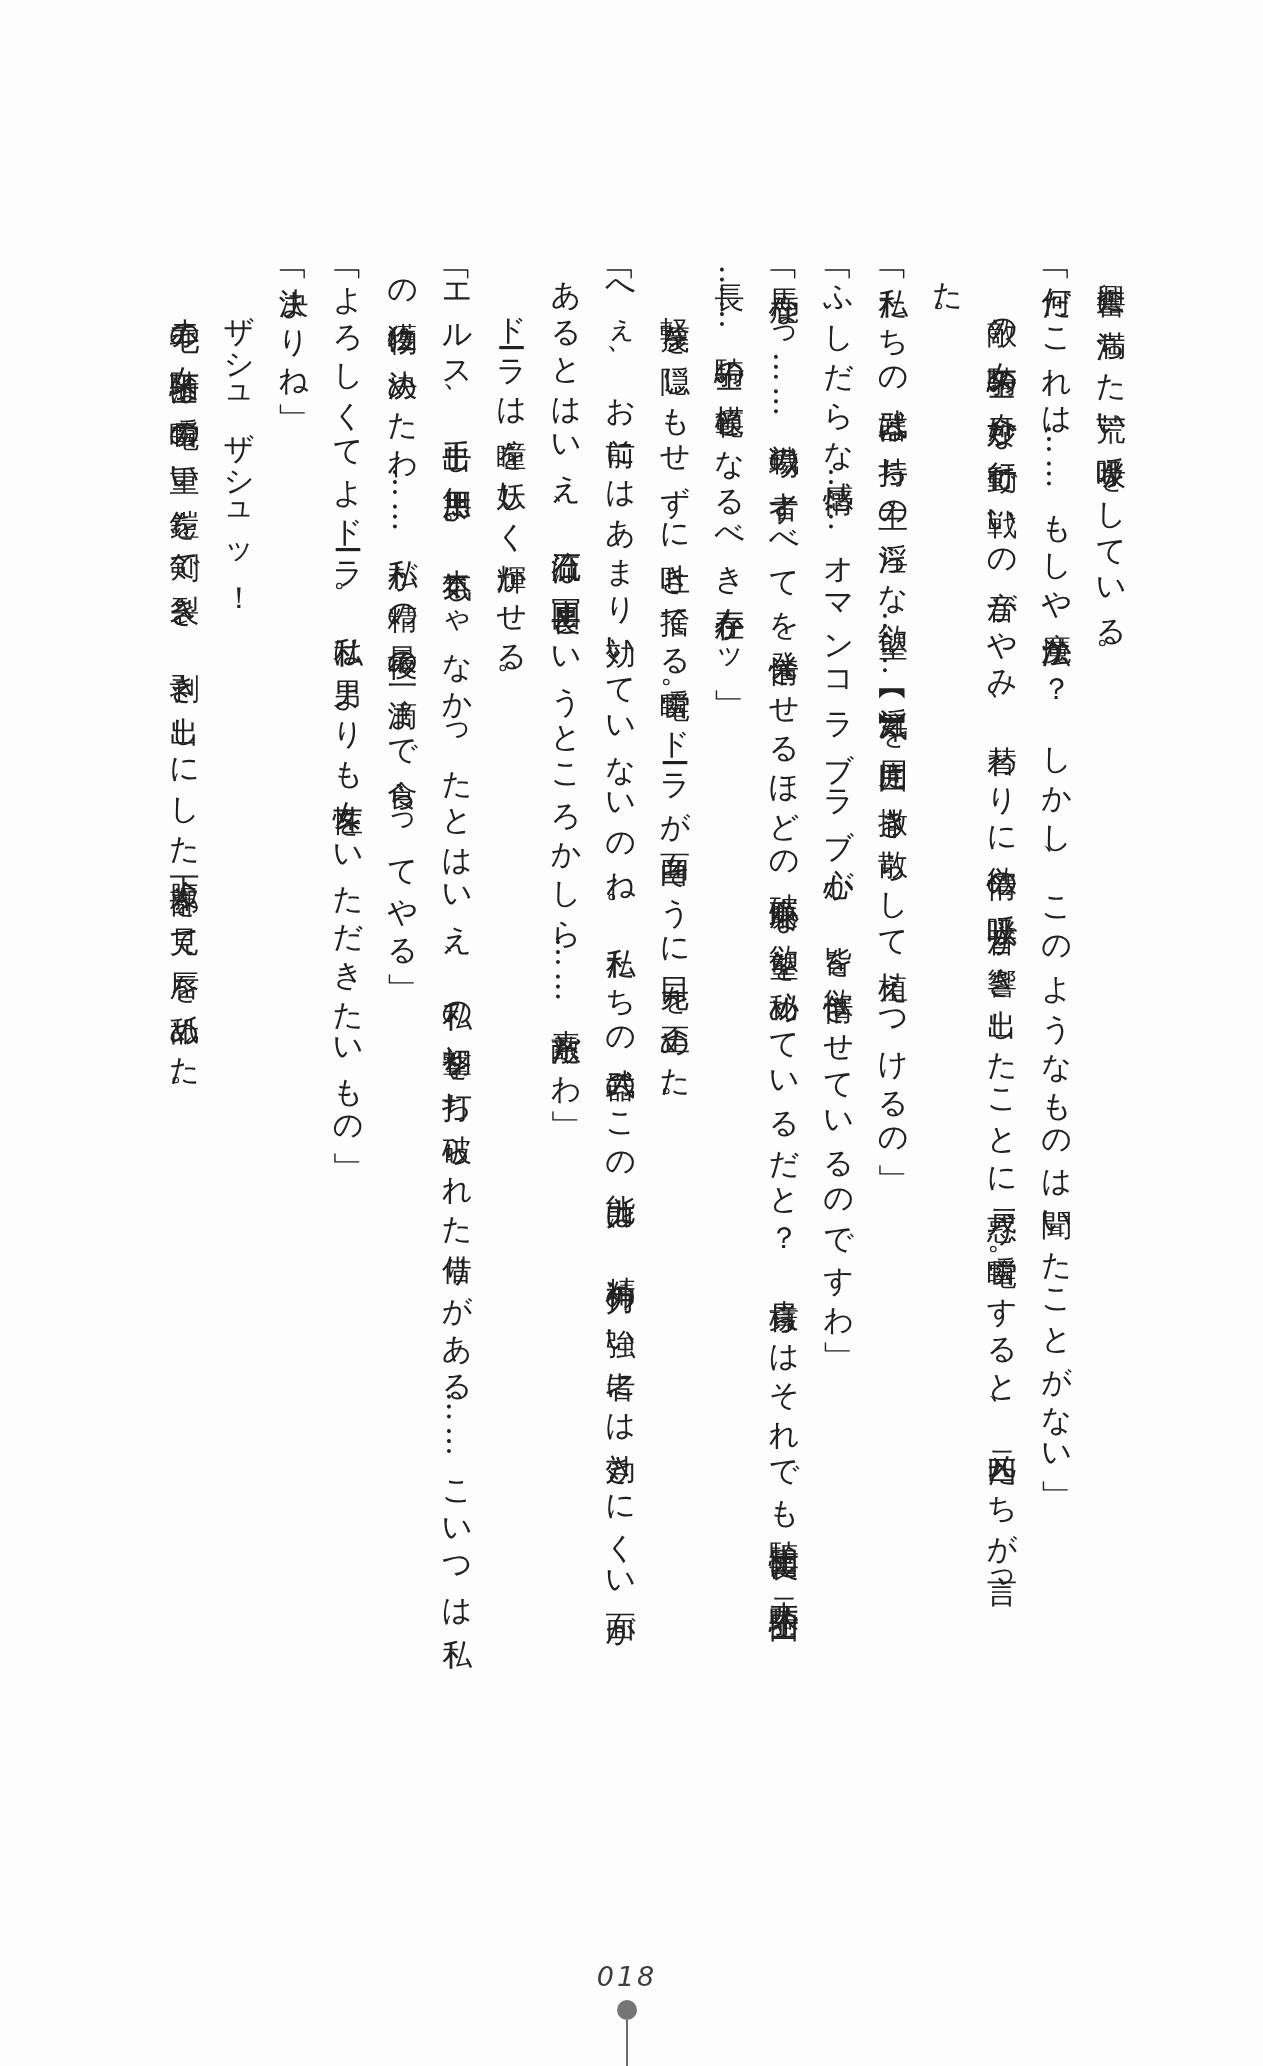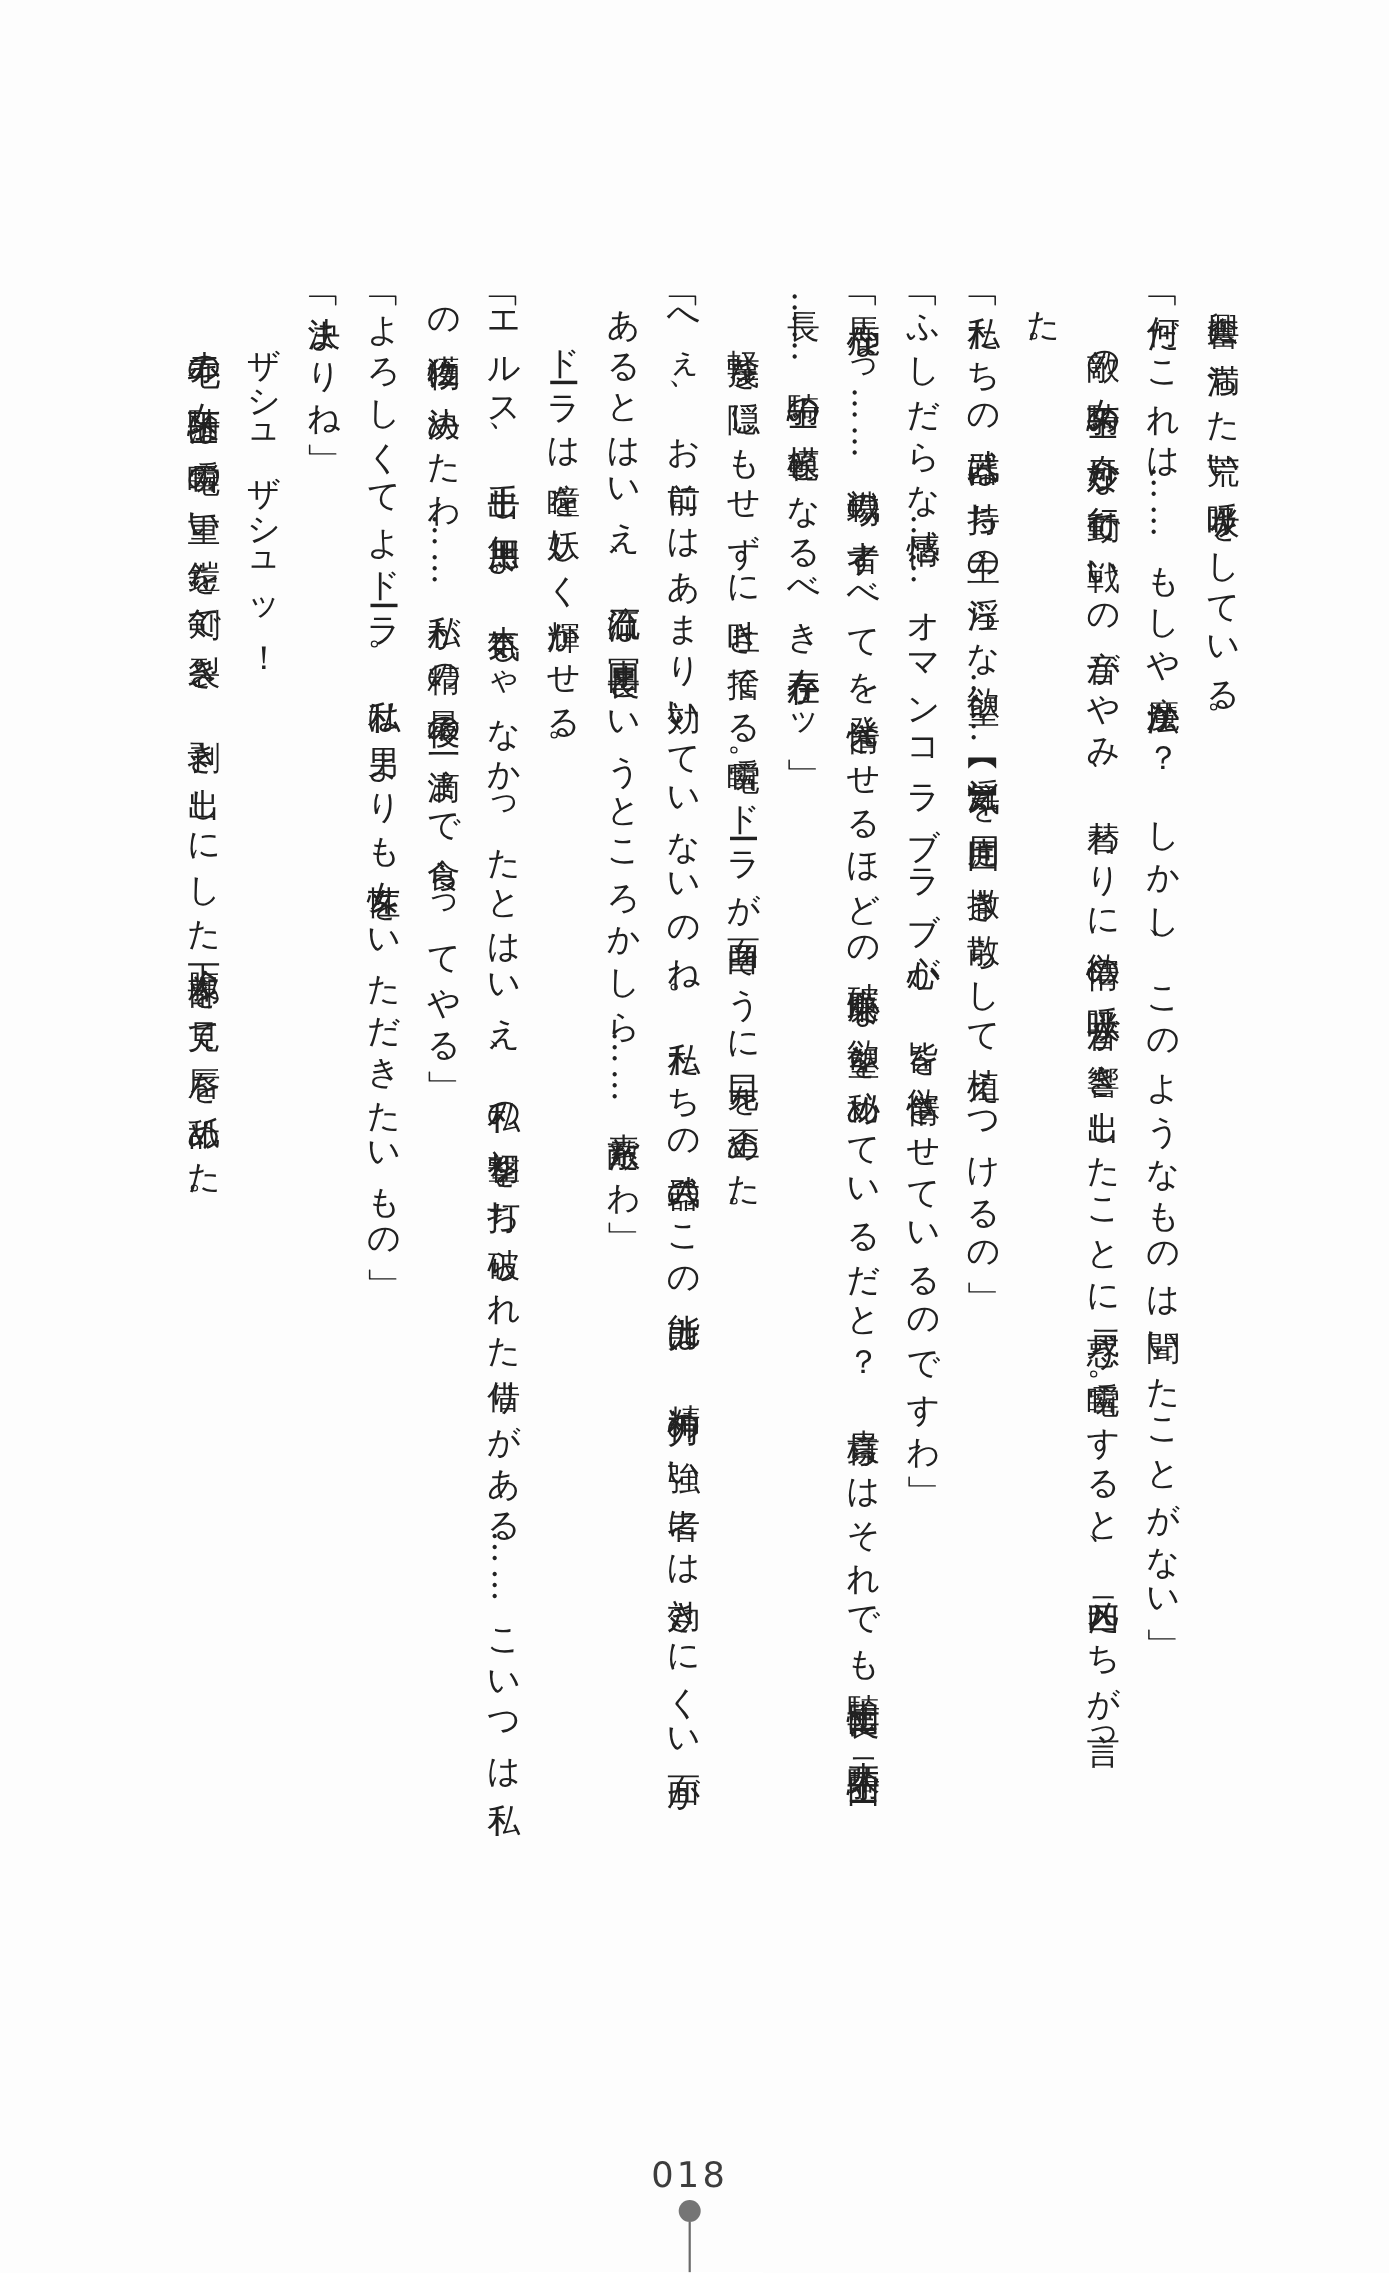--- a/index.html
+++ b/index.html
@@ -38,24 +38,25 @@
   
   .footer {
     position: absolute;
     top: 1962px;
     left: 0;
     right: 9px;
     text-align: center;
   }
   .page-number {
     font-family: "DejaVu Sans", "Liberation Sans", sans-serif;
-    font-size: 32px;
+    font-size: 27px;
     line-height: 30px;
     letter-spacing: 3px;
     color: #3d3d3d;
+    font-style: italic;
   }
   .footer-dot {
     width: 20px;
     height: 20px;
     border-radius: 50%;
     background: #757575;
     margin: 8px auto 0 auto;
   }
   .footer-line {
     width: 2px;

